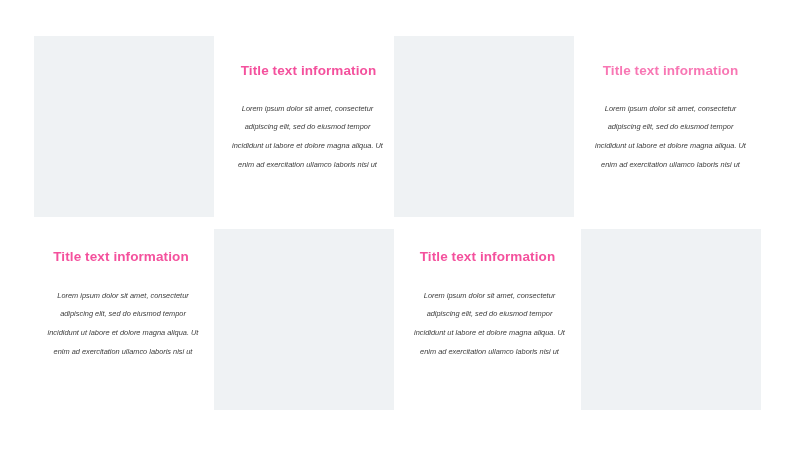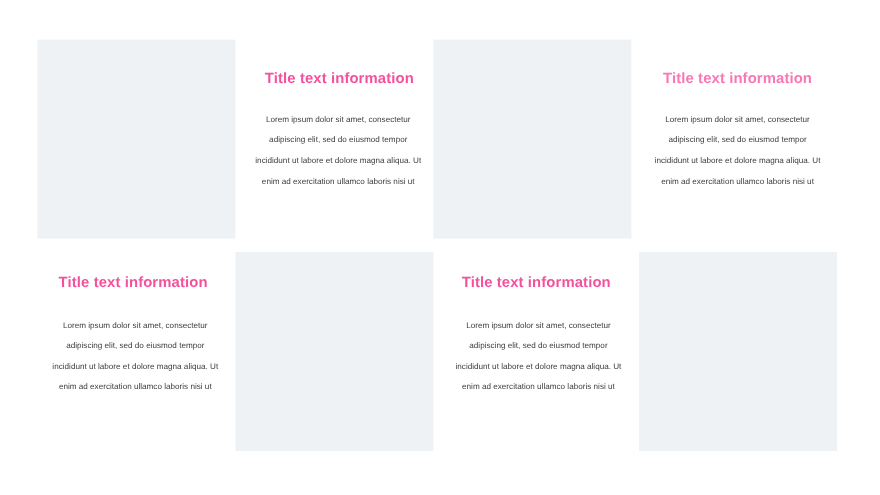--- a/index.html
+++ b/index.html
@@ -70,20 +70,21 @@
   }
 
   .body {
     font-size: 7.4px;
     line-height: 2.55;
     color: #3c3c3c;
     text-align: center;
     margin: 0;
     padding: 0 10px;
     box-sizing: border-box;
+    font-style: italic;
   }
 
   .block.r1c1 .body { margin-top: 21px; padding: 0 14px 0 12px; }
   .block.r1c2 .body { margin-top: 21px; padding: 0 12px 0 12px; }
   .block.r2c1 .body { margin-top: 22px; padding: 0 8px 0 12px; }
   .block.r2c2 .body { margin-top: 22px; padding: 0 8px 0 12px; }
 </style>
 </head>
 <body>
 

